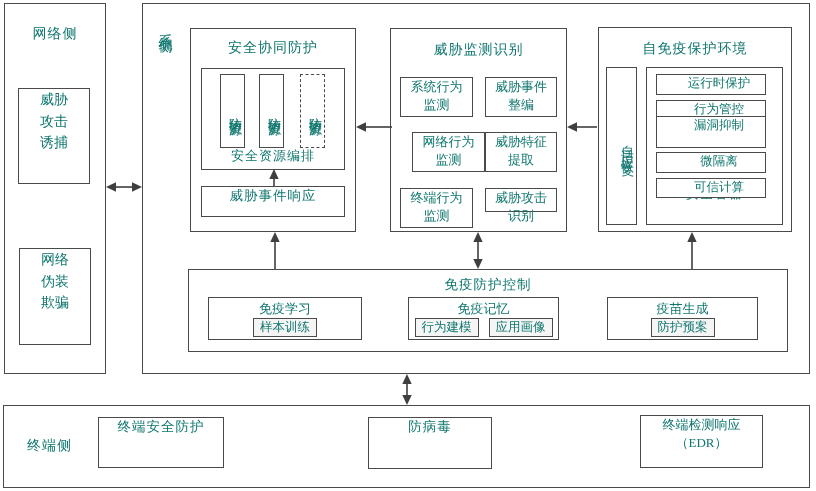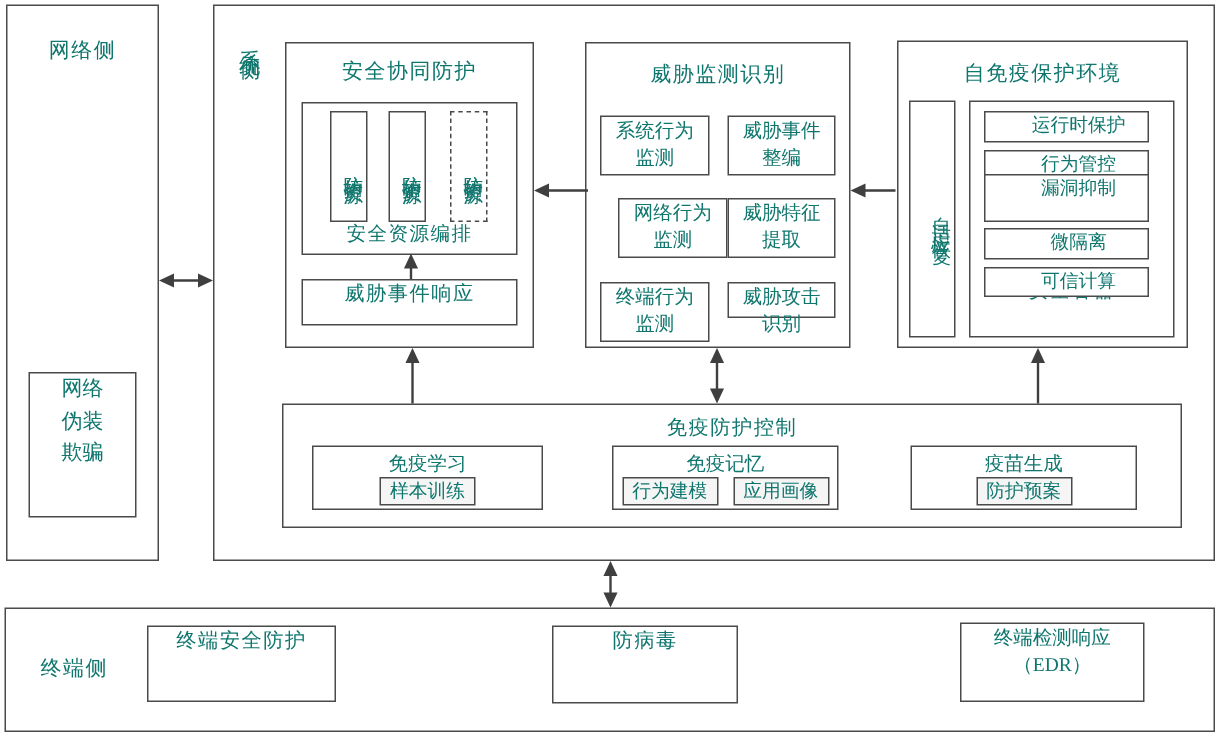--- a/index.html
+++ b/index.html
@@ -25,20 +25,23 @@
         padding:0px 6px;line-height:17px;}
   svg.arrows{position:absolute;left:0;top:0;pointer-events:none;}
 </style>
 </head>
 <body>
 
 <div class="canvas">
 
   <div class="box" style="left:4px;top:3px;width:102px;height:371px;">
     <div style="margin-top:21px;text-align:center;font-size:14px;letter-spacing:1px;">网络侧</div>
+  </div>
+  <div class="box ctr" style="left:18px;top:88px;width:72px;height:96px;font-size:14px;line-height:1.55;">
+    <span class="inner" style="display:inline-block;width:30px;">威胁攻击诱捕</span>
   </div>
   <div class="box ctr" style="left:19px;top:248px;width:72px;height:97px;font-size:14px;line-height:1.55;">
     <span class="inner" style="display:inline-block;width:30px;">网络伪装欺骗</span>
   </div>
 
   <div class="box" style="left:142px;top:3px;width:668px;height:371px;"></div>
   <div class="vtext" style="position:absolute;left:156px;top:22px;font-size:14px;height:60px;">系统侧</div>
 
   <div class="box" style="left:190px;top:28px;width:166px;height:204px;">
     <div class="title" style="top:10px;">安全协同防护</div>

